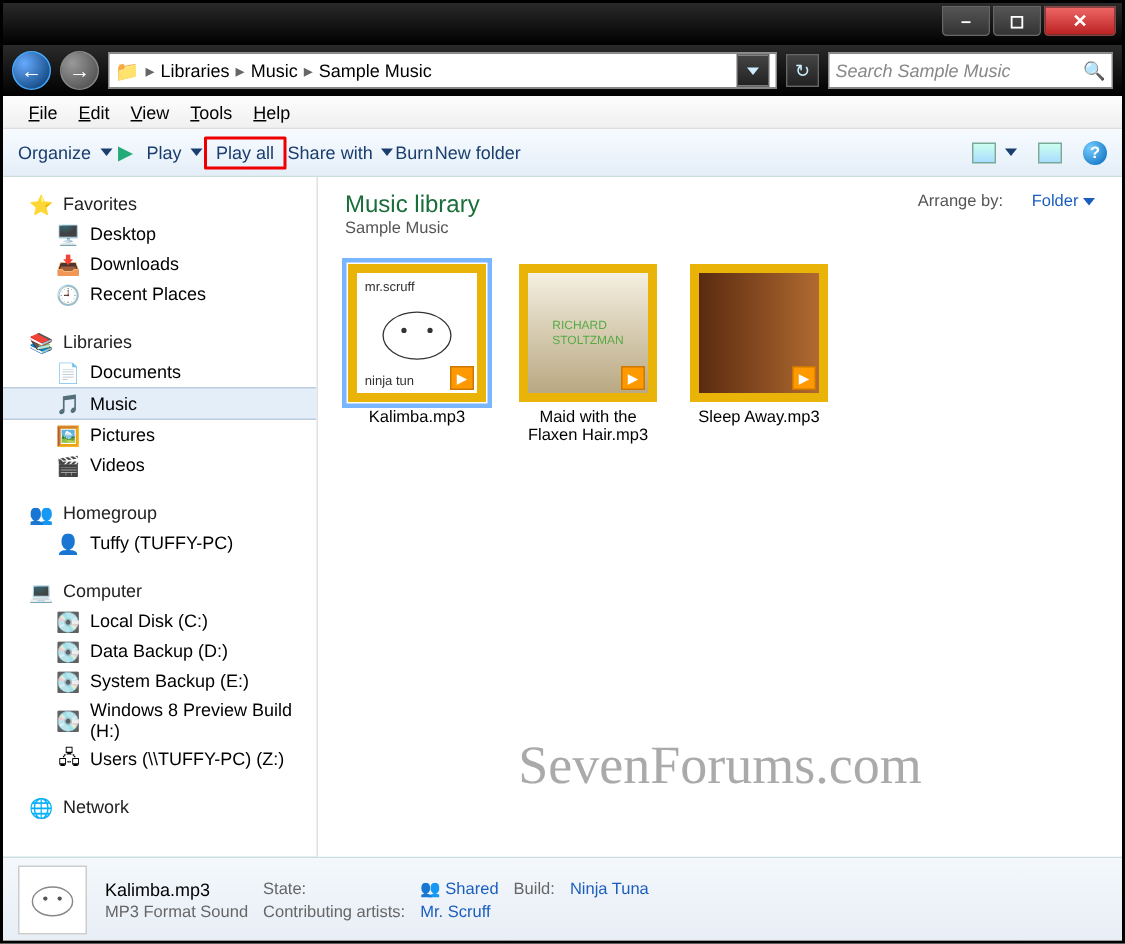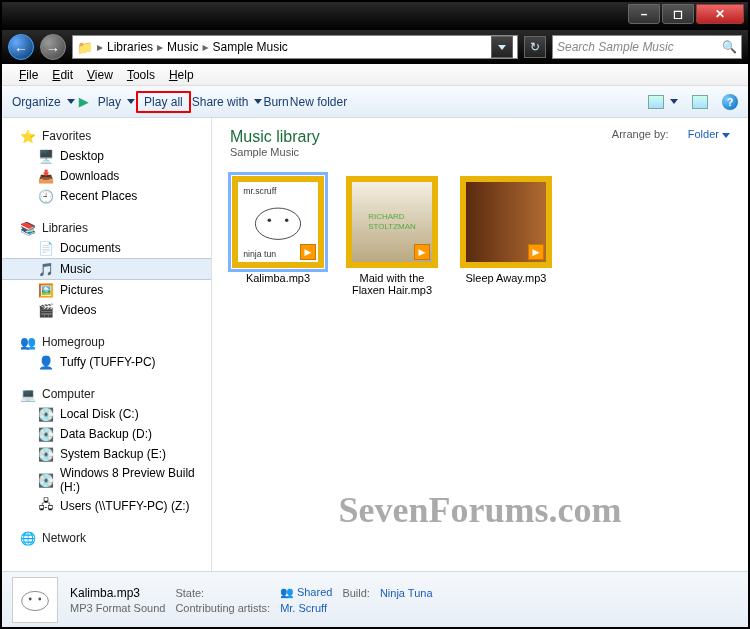--- a/index.html
+++ b/index.html
@@ -38,21 +38,21 @@
 .libhdr{display:flex;justify-content:space-between;align-items:flex-start;margin-bottom:18px}
 .libhdr h2{margin:0;font-size:16px;font-weight:normal;color:#1a6e3a}
 .libhdr .sub{font-size:11px;color:#555}
 .arrange{font-size:11px;color:#555}
 .arrange a{color:#1a5ebd;text-decoration:none;margin-left:16px}
 .files{display:flex;gap:18px;align-items:flex-start}
 .file{width:96px;text-align:center;font-size:11px;cursor:default}
 .thumb{width:92px;height:92px;border:6px solid #eab308;background:#eee;margin:0 auto 4px;position:relative;display:flex;align-items:center;justify-content:center;font-size:10px;color:#666;overflow:hidden}
 .file.sel .thumb{outline:3px solid #7ab6ff;outline-offset:1px}
 .thumb .playov{position:absolute;bottom:2px;right:2px;width:16px;height:16px;background:#f90;border:1px solid #c70;display:flex;align-items:center;justify-content:center;color:#fff;font-size:9px}
-.watermark{position:absolute;left:50%;bottom:40px;transform:translateX(-50%);font-size:36px;font-weight:bold;color:rgba(100,100,100,.55);white-space:nowrap;font-family:Georgia,serif;pointer-events:none}
+.watermark{position:absolute;left:50%;bottom:40px;transform:translateX(-50%);font-size:36px;font-weight:normal;color:rgba(100,100,100,.55);white-space:nowrap;font-family:Georgia,serif;pointer-events:none}
 .details{height:56px;background:linear-gradient(#f4f8fc,#e8eef6);border-top:1px solid #cdd;display:flex;align-items:center;padding:4px 10px;gap:12px;font-size:11px}
 .details .dthumb{width:46px;height:46px;border:1px solid #ccc;background:#fff;display:flex;align-items:center;justify-content:center;font-size:8px;color:#888}
 .details .meta{display:grid;grid-template-columns:auto auto auto auto auto;gap:2px 10px;align-items:center}
 .details .fn{font-size:12px;color:#000}
 .details .lbl{color:#666}
 .details .val{color:#1a5ebd}
 .tri{display:inline-block;width:0;height:0;border-left:4px solid transparent;border-right:4px solid transparent;border-top:5px solid currentColor;vertical-align:middle}
 svg{display:block}
 </style>
 </head>

